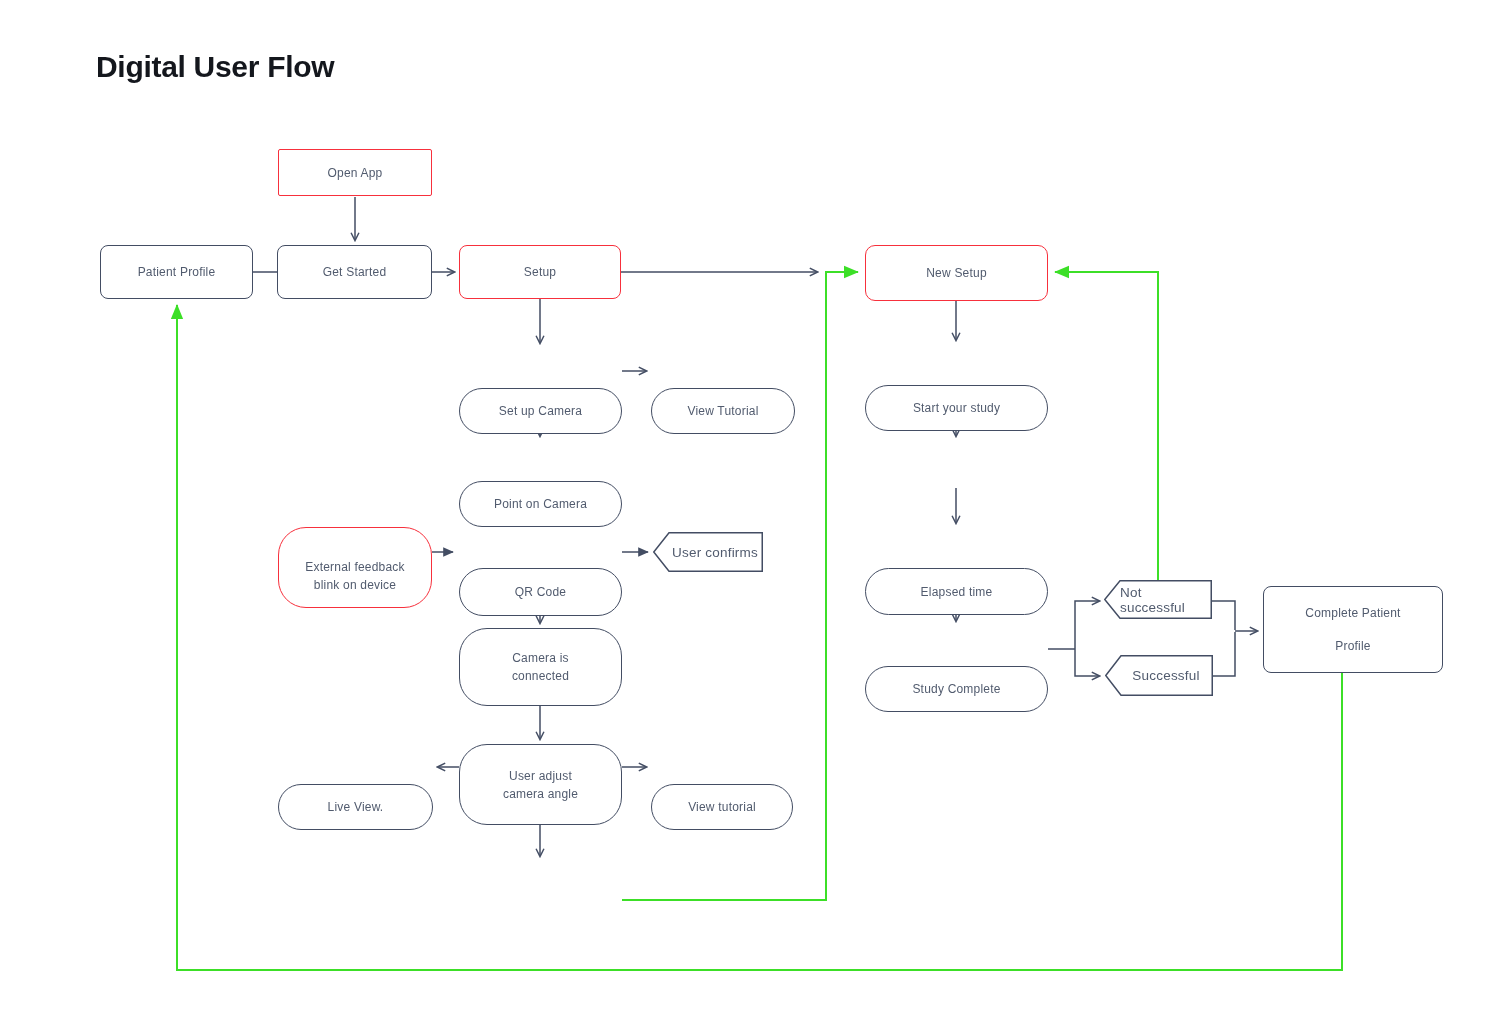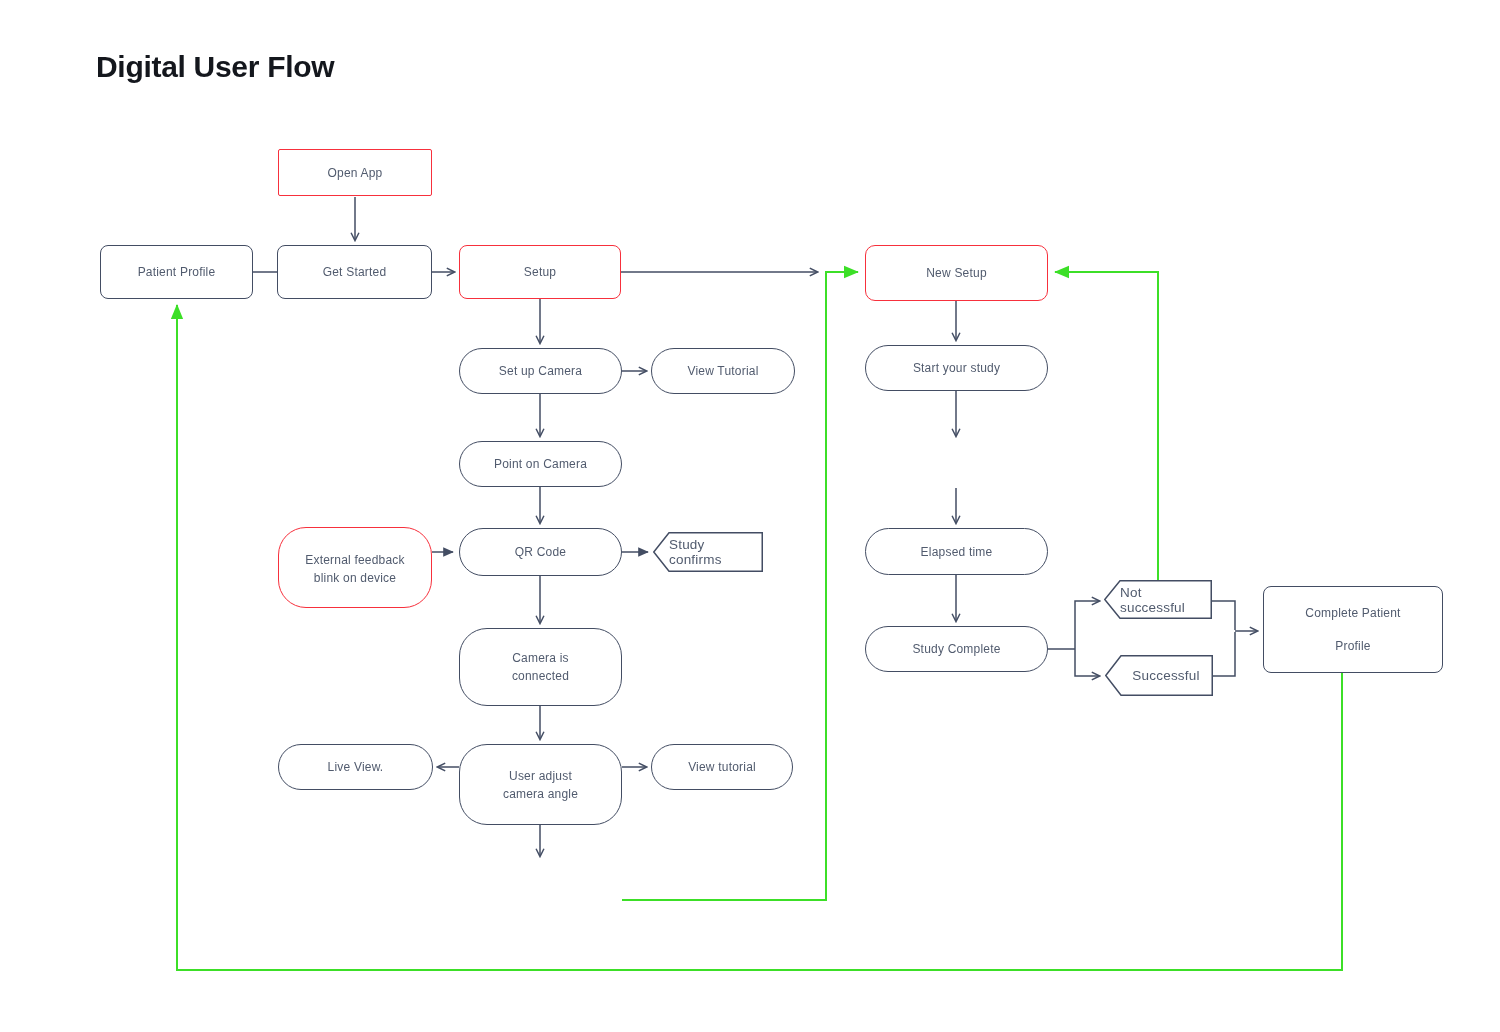--- a/index.html
+++ b/index.html
@@ -14,21 +14,21 @@
   .edges{position:absolute;left:0;top:0;width:1500px;height:1032px;}
   .node{
     position:absolute;box-sizing:border-box;display:flex;align-items:center;justify-content:center;
     text-align:center;background:#fff;border:1.5px solid var(--outline,#434d63);
     color:var(--text,#515b6e);font-size:12px;line-height:18px;letter-spacing:.2px;
     white-space:pre-line;z-index:2;
   }
   .red{border-color:var(--red,#f7303c);}
   .sharp{border-radius:2px;}
   .soft{border-radius:8px;}
-  .pill{border-radius:24px;}
+  .pill{border-radius:24px;margin-top:40px;}
   .big{border-radius:28px;}
   .gap-lines{line-height:33px;}
   .pent{position:absolute;z-index:2;}
   .pent svg{position:absolute;left:0;top:0;}
   .pent-label{
     position:absolute;left:16px;right:2px;top:0;bottom:0;
     display:flex;align-items:center;justify-content:center;
     color:var(--text,#515b6e);font-size:13.5px;letter-spacing:.2px;
   }
 </style>
@@ -98,28 +98,28 @@
   <div class="node soft red" style="left:865px;top:245px;width:183px;height:56px;border-radius:10px">New Setup</div>
 
   <div class="node pill" style="left:459px;top:348px;width:163px;height:46px">Set up Camera</div>
 
   <div class="node pill" style="left:651px;top:348px;width:144px;height:46px">View Tutorial</div>
 
   <div class="node pill" style="left:459px;top:441px;width:163px;height:46px">Point on Camera</div>
 
   <div class="node pill" style="left:459px;top:528px;width:163px;height:48px">QR Code</div>
 
-  <div class="node big red" style="left:278px;top:527px;width:154px;height:81px;align-items:flex-start;padding-top:23px">External feedback
+  <div class="node big red" style="left:278px;top:527px;width:154px;height:81px;align-items:flex-start;padding-top:30px">External feedback
 blink on device</div>
 
   <div class="pent" style="left:653px;top:532px;width:110px;height:40px">
     <svg width="110" height="40">
       <polygon points="16,0.75 109.25,0.75 109.25,39.25 16,39.25 0.75,20" fill="#ffffff" stroke="var(--outline,#434d63)" stroke-width="1.5"></polygon>
     </svg>
-    <span class="pent-label">Study confirms</span>
+    <span class="pent-label">User confirms</span>
   </div>
 
   <div class="node big" style="left:459px;top:628px;width:163px;height:78px">Camera is
 connected</div>
 
   <div class="node pill" style="left:278px;top:744px;width:155px;height:46px">Live View.</div>
 
   <div class="node big" style="left:459px;top:744px;width:163px;height:81px">User adjust
 camera angle</div>
 

